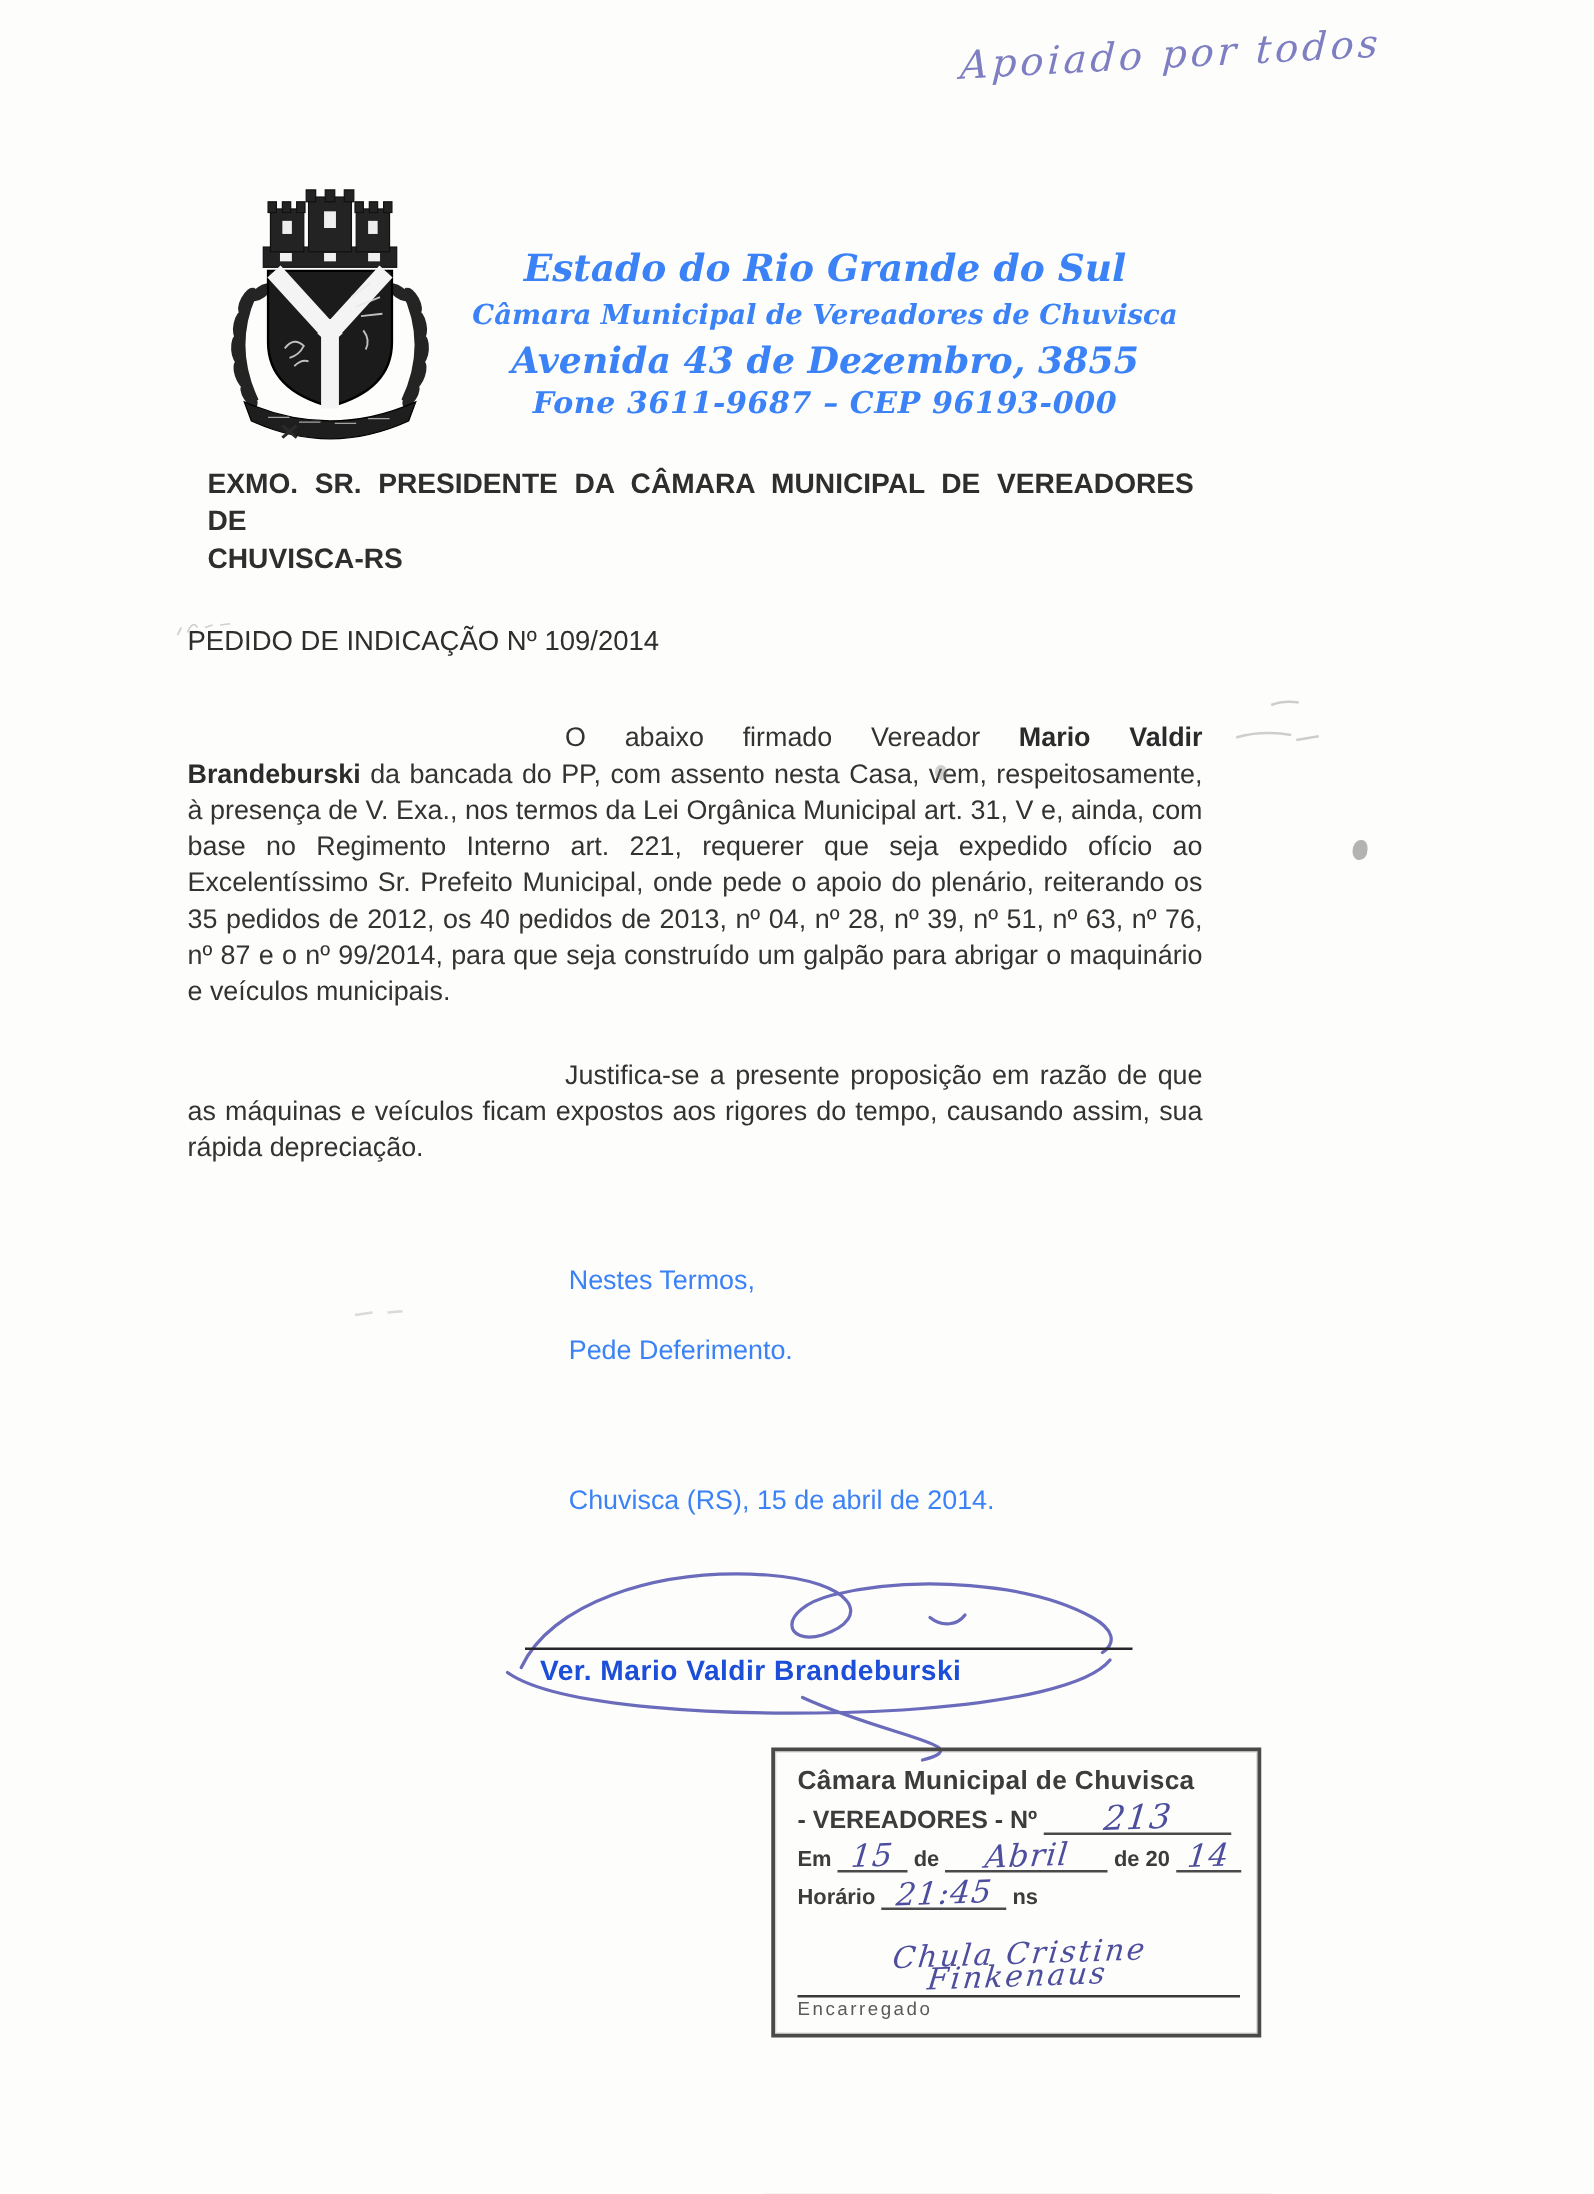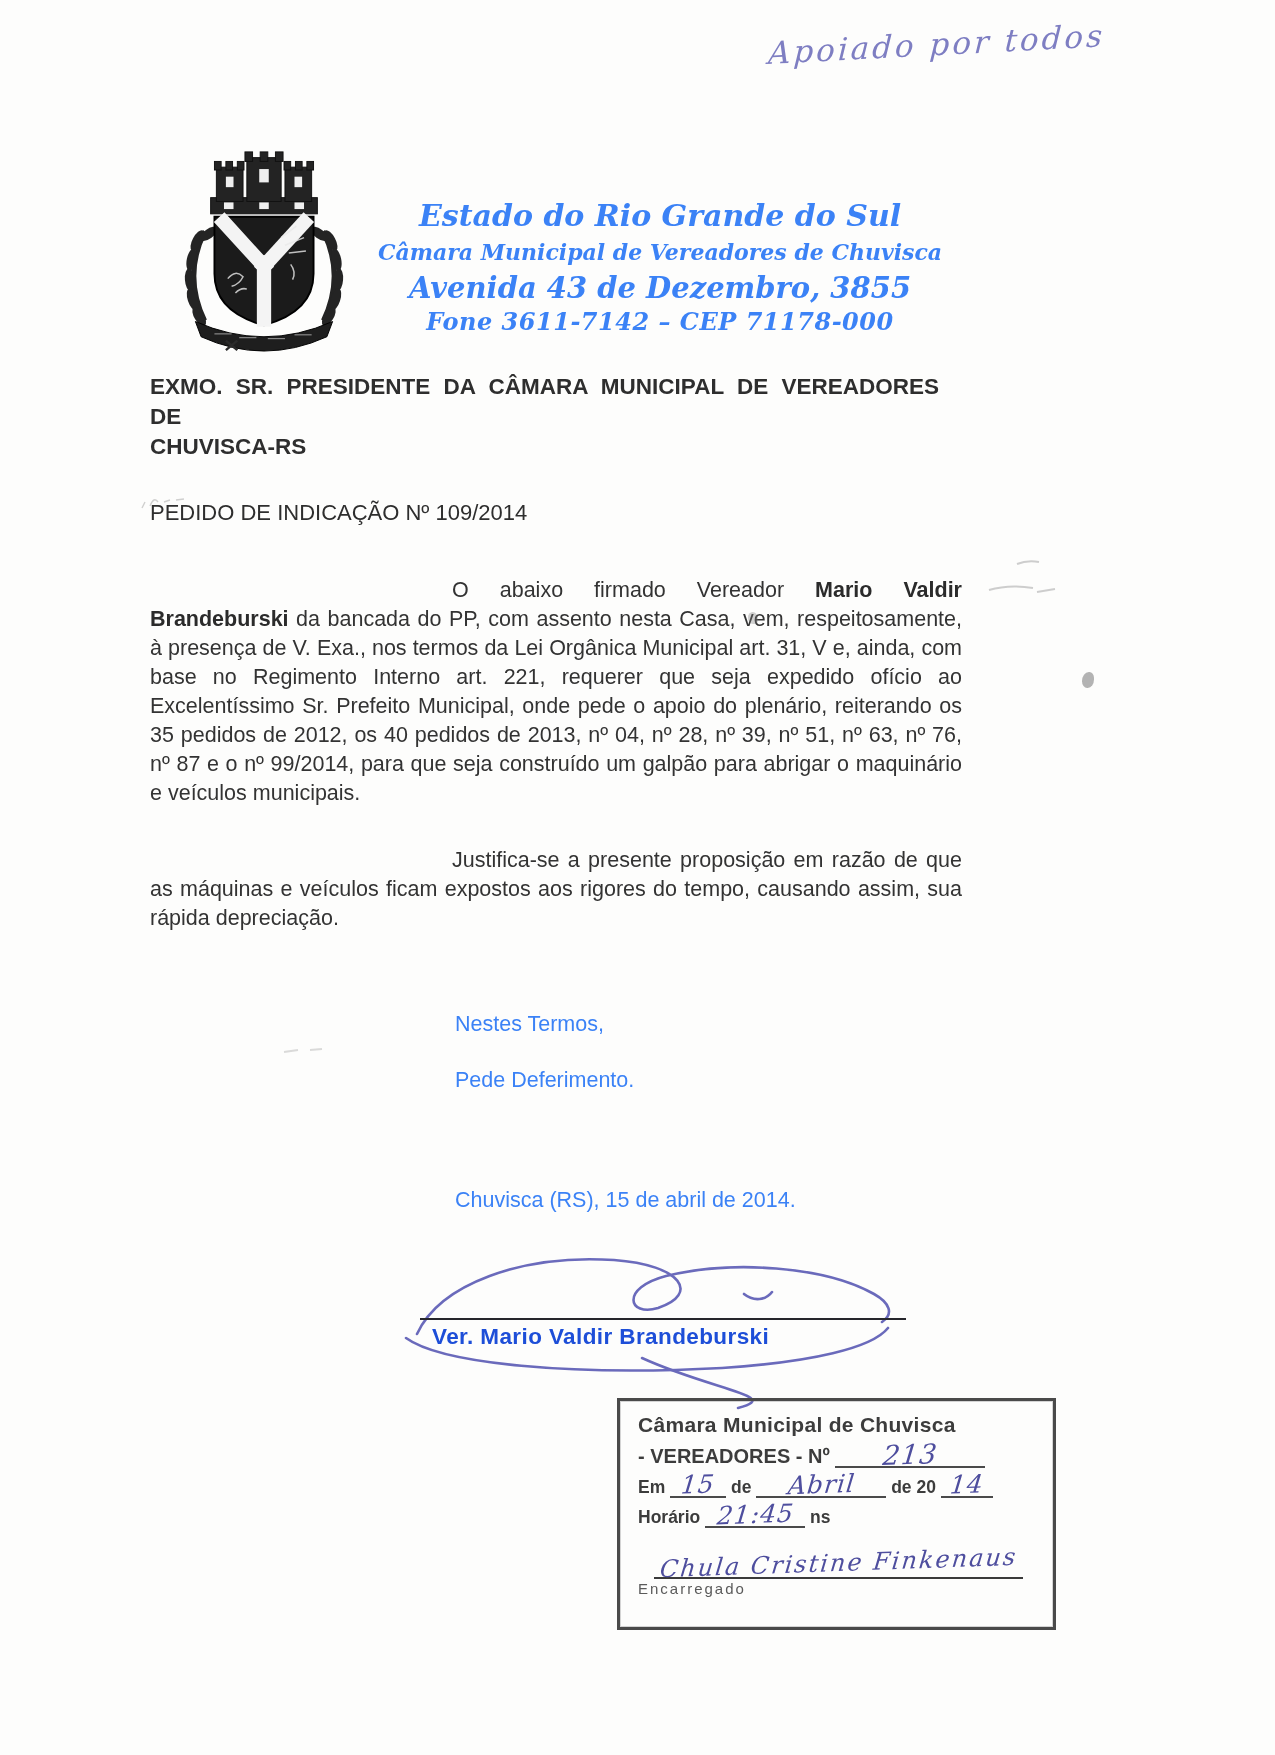--- a/index.html
+++ b/index.html
@@ -32,21 +32,21 @@
     font-family:"DejaVu Serif", serif;
     font-style:italic;font-weight:bold;
     color:#3b82f6;
   }
   .lh-line1{font-size:30px;line-height:36px;}
   .lh-line2{font-size:22px;line-height:36px;}
   .lh-line3{font-size:29px;line-height:36px;}
   .lh-line4{font-size:24px;line-height:32px;letter-spacing:.5px;}
   
   .recipient{
-    position:absolute;left:150px;top:372px;width:812px;
+    position:absolute;left:166px;top:372px;width:812px;
     font-size:22.5px;font-weight:bold;line-height:30px;color:#2e2e2e;
   }
   .recipient .l1{display:block;word-spacing:7px;}
   .doc-title{
     position:absolute;left:150px;top:500px;width:700px;
     font-size:22px;color:#2e2e2e;
   }
   .para{
     position:absolute;left:150px;width:812px;
     font-size:21.5px;line-height:29px;
@@ -62,21 +62,21 @@
   .cdate{top:1188px;}
   
   .sig-flourish{position:absolute;left:392px;top:1236px;width:520px;height:175px;pointer-events:none;}
   .sig-rule{position:absolute;left:420px;top:1318px;width:486px;border-top:2.5px solid #26262c;}
   .sig-name{
     position:absolute;left:432px;top:1324px;
     font-size:22.5px;font-weight:bold;color:#1d4ed8;letter-spacing:.4px;
   }
   
   .stamp{
-    position:absolute;left:617px;top:1398px;width:439px;height:232px;
+    position:absolute;left:617px;top:1398px;width:392px;height:232px;
     border:3px solid #4a4a4a;
     box-shadow:inset 0 0 0 1px rgba(90,90,90,.25);
     color:#3c3c3c;
     font-weight:bold;
     box-sizing:border-box;
     padding:12px 14px 0 18px;
   }
   .stamp-org{font-size:21px;letter-spacing:.3px;}
   .stamp-row{position:relative;margin-top:8px;font-size:20px;white-space:nowrap;}
   .stamp-row.small{font-size:17.5px;}
@@ -172,21 +172,21 @@
       <g stroke="#2a2a2a" stroke-width="2.5" fill="none">
         <path d="M60,200 l12,10 M72,200 l-12,10"></path>
       </g>
     </svg>
   </div>
 
   <div class="lh-text">
     <div class="lh-line1">Estado do Rio Grande do Sul</div>
     <div class="lh-line2">Câmara Municipal de Vereadores de Chuvisca</div>
     <div class="lh-line3">Avenida 43 de Dezembro, 3855</div>
-    <div class="lh-line4">Fone 3611-7142 – CEP 71178-000</div>
+    <div class="lh-line4">Fone 3611-9687 – CEP 96193-000</div>
   </div>
 
   <div class="recipient">
     <span class="l1">EXMO. SR. PRESIDENTE DA CÂMARA MUNICIPAL DE VEREADORES DE</span>
     <span class="l2">CHUVISCA-RS</span>
   </div>
 
   <div class="doc-title">PEDIDO DE INDICAÇÃO Nº 109/2014</div>
 
   <div class="para para1"><span>O abaixo firmado Vereador </span><b>Mario Valdir Brandeburski</b><span> da bancada do PP, com assento nesta Casa, vem, respeitosamente, à presença de V. Exa., nos termos da Lei Orgânica Municipal art. 31, V e, ainda, com base no Regimento Interno art. 221, requerer que seja expedido ofício ao Excelentíssimo Sr. Prefeito Municipal, onde pede o apoio do plenário, reiterando os 35 pedidos de 2012, os 40 pedidos de 2013, nº 04, nº 28, nº 39, nº 51, nº 63, nº 76, nº 87 e o nº 99/2014, para que seja construído um galpão para abrigar o maquinário e veículos municipais.</span></div>

